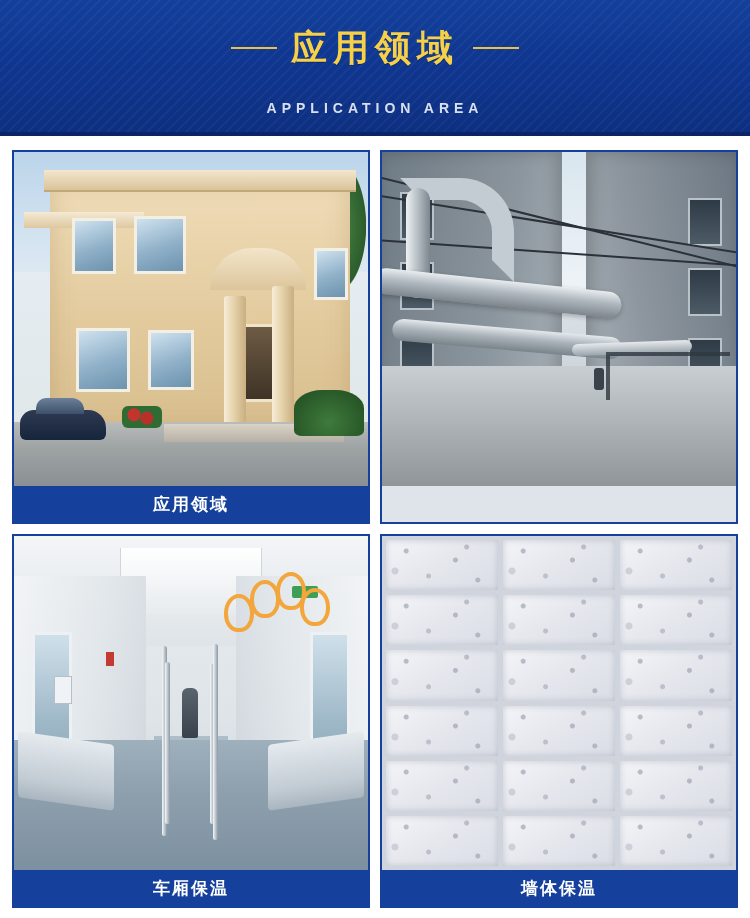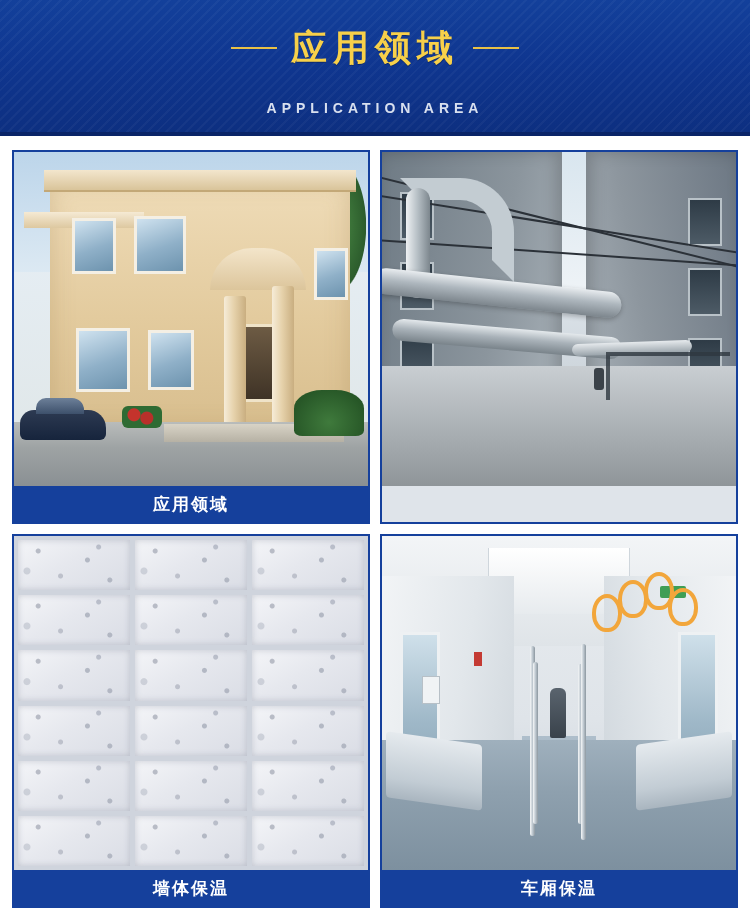--- a/index.html
+++ b/index.html
@@ -474,48 +474,20 @@
           <div class="pipe-elbow"></div>
           <div class="pipe-vert"></div>
           <div class="pipe-main"></div>
           <div class="pipe-main2"></div>
           <div class="pipe-far"></div>
           <div class="pipes-ground"></div>
           <div class="pipes-person"></div>
           <div class="pipes-rail"></div>
         </div>
       </div>
-    </div>
-
-    <div class="card">
-      <div class="card-photo">
-        <div class="ph-wall">
-          <div class="wall-grid">
-            <div class="brick"></div>
-              <div class="brick"></div>
-              <div class="brick"></div>
-            <div class="brick"></div>
-              <div class="brick"></div>
-              <div class="brick"></div>
-            <div class="brick"></div>
-              <div class="brick"></div>
-              <div class="brick"></div>
-            <div class="brick"></div>
-              <div class="brick"></div>
-              <div class="brick"></div>
-            <div class="brick"></div>
-              <div class="brick"></div>
-              <div class="brick"></div>
-            <div class="brick"></div>
-              <div class="brick"></div>
-              <div class="brick"></div>
-          </div>
-        </div>
-      </div>
-      <div class="card-caption">墙体保温</div>
     </div>
 
     <div class="card">
       <div class="card-photo">
         <div class="ph-train">
           <div class="train-ceiling"></div>
           <div class="train-ceil-strip"></div>
           <div class="train-wallL"></div>
           <div class="train-wallR"></div>
           <div class="train-doorL"></div>
@@ -534,14 +506,42 @@
           <div class="handle h4"></div>
           <div class="handle h1"></div>
           <div class="handle h2"></div>
           <div class="handle h3"></div>
           <div class="train-person"></div>
         </div>
       </div>
       <div class="card-caption">车厢保温</div>
     </div>
 
+    <div class="card">
+      <div class="card-photo">
+        <div class="ph-wall">
+          <div class="wall-grid">
+            <div class="brick"></div>
+              <div class="brick"></div>
+              <div class="brick"></div>
+            <div class="brick"></div>
+              <div class="brick"></div>
+              <div class="brick"></div>
+            <div class="brick"></div>
+              <div class="brick"></div>
+              <div class="brick"></div>
+            <div class="brick"></div>
+              <div class="brick"></div>
+              <div class="brick"></div>
+            <div class="brick"></div>
+              <div class="brick"></div>
+              <div class="brick"></div>
+            <div class="brick"></div>
+              <div class="brick"></div>
+              <div class="brick"></div>
+          </div>
+        </div>
+      </div>
+      <div class="card-caption">墙体保温</div>
+    </div>
+
   </div>
 </div>
 
 </body></html>

